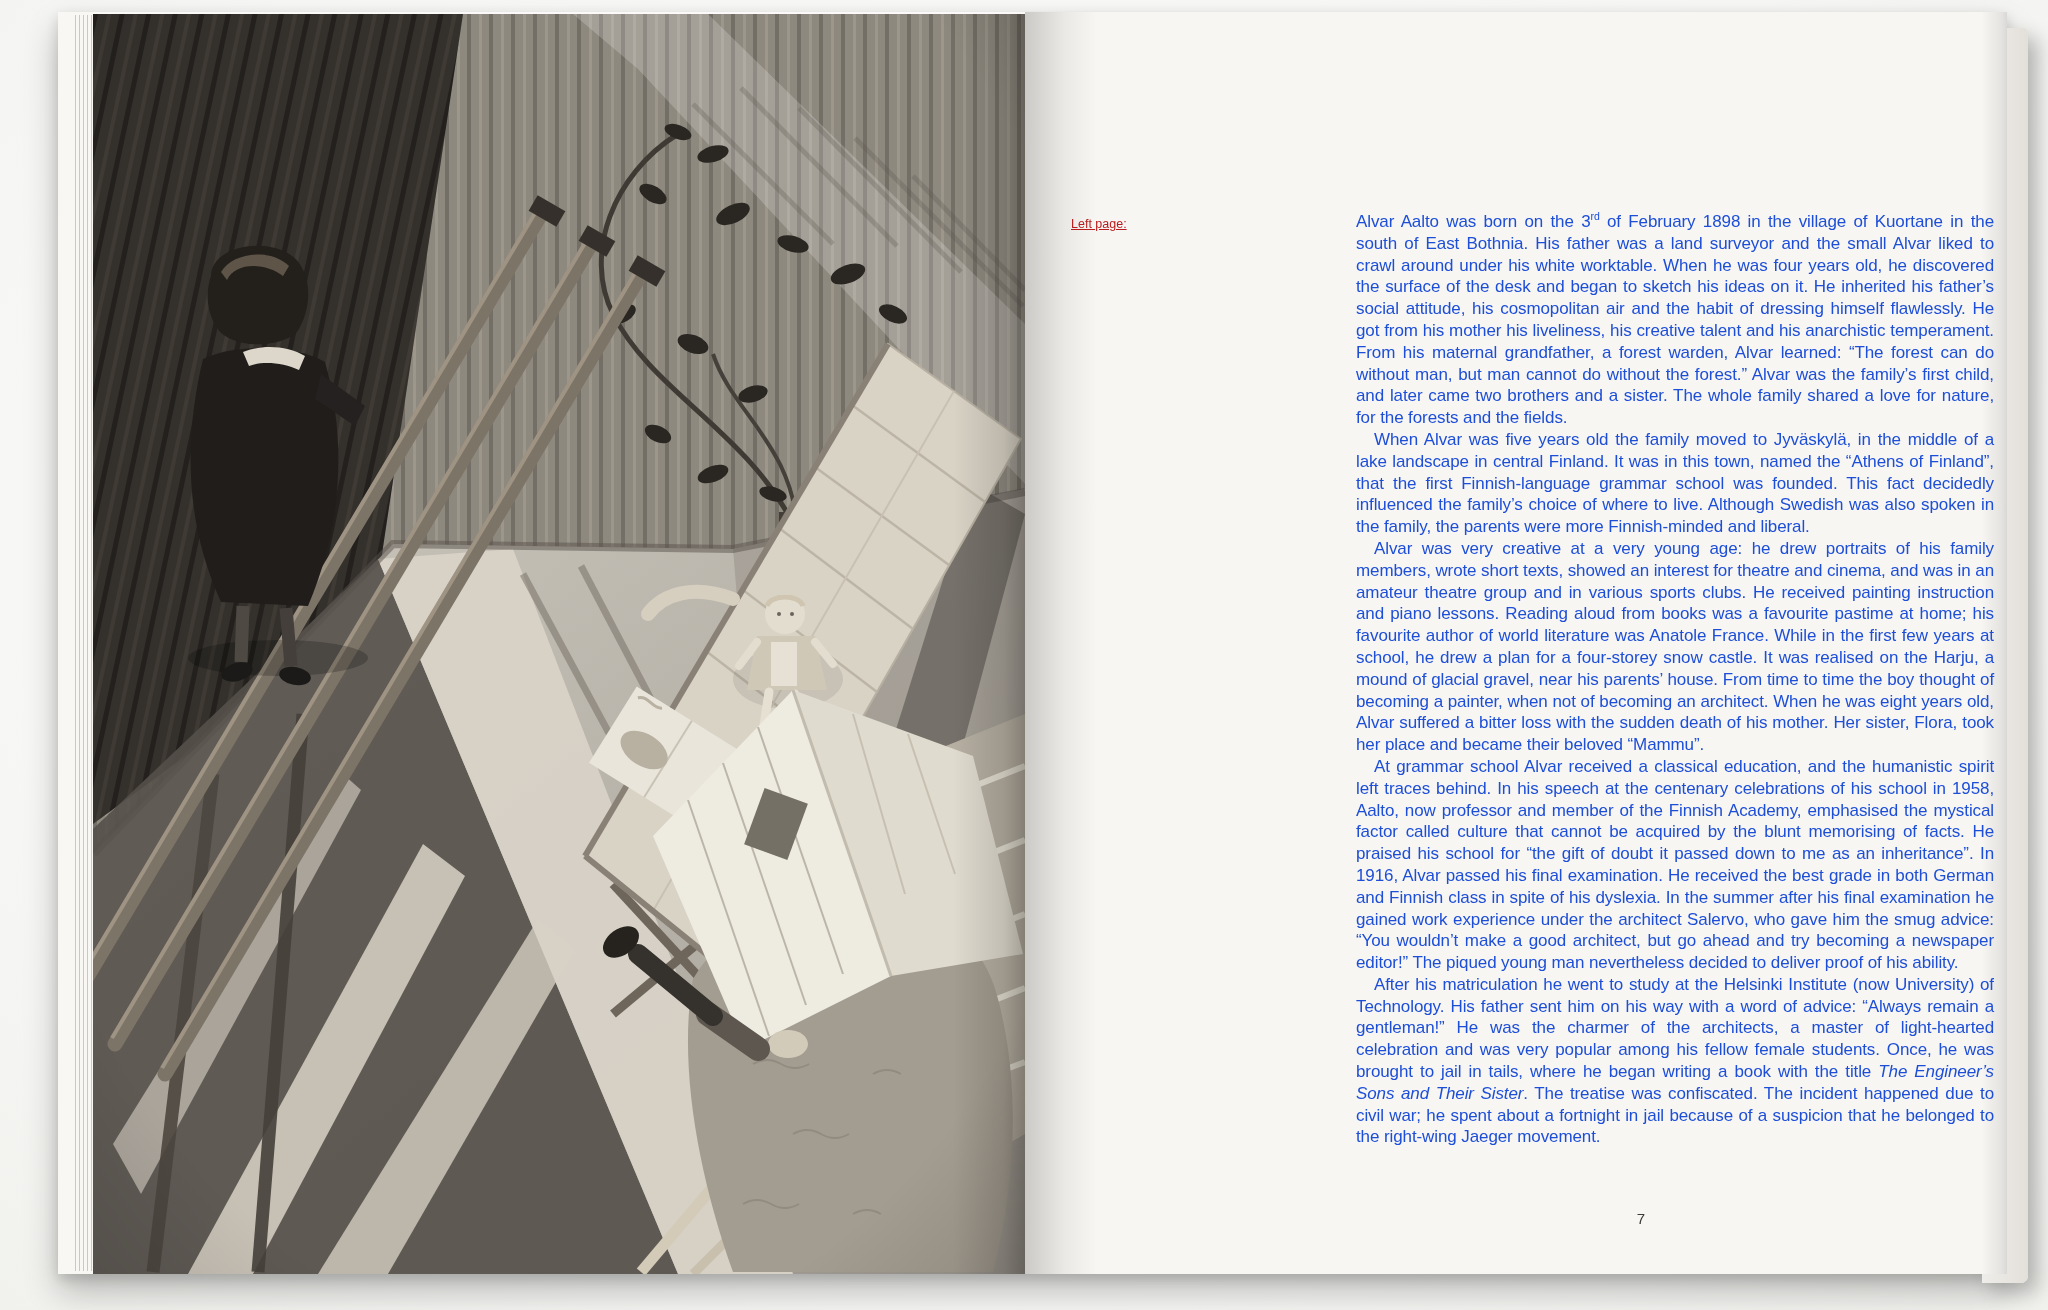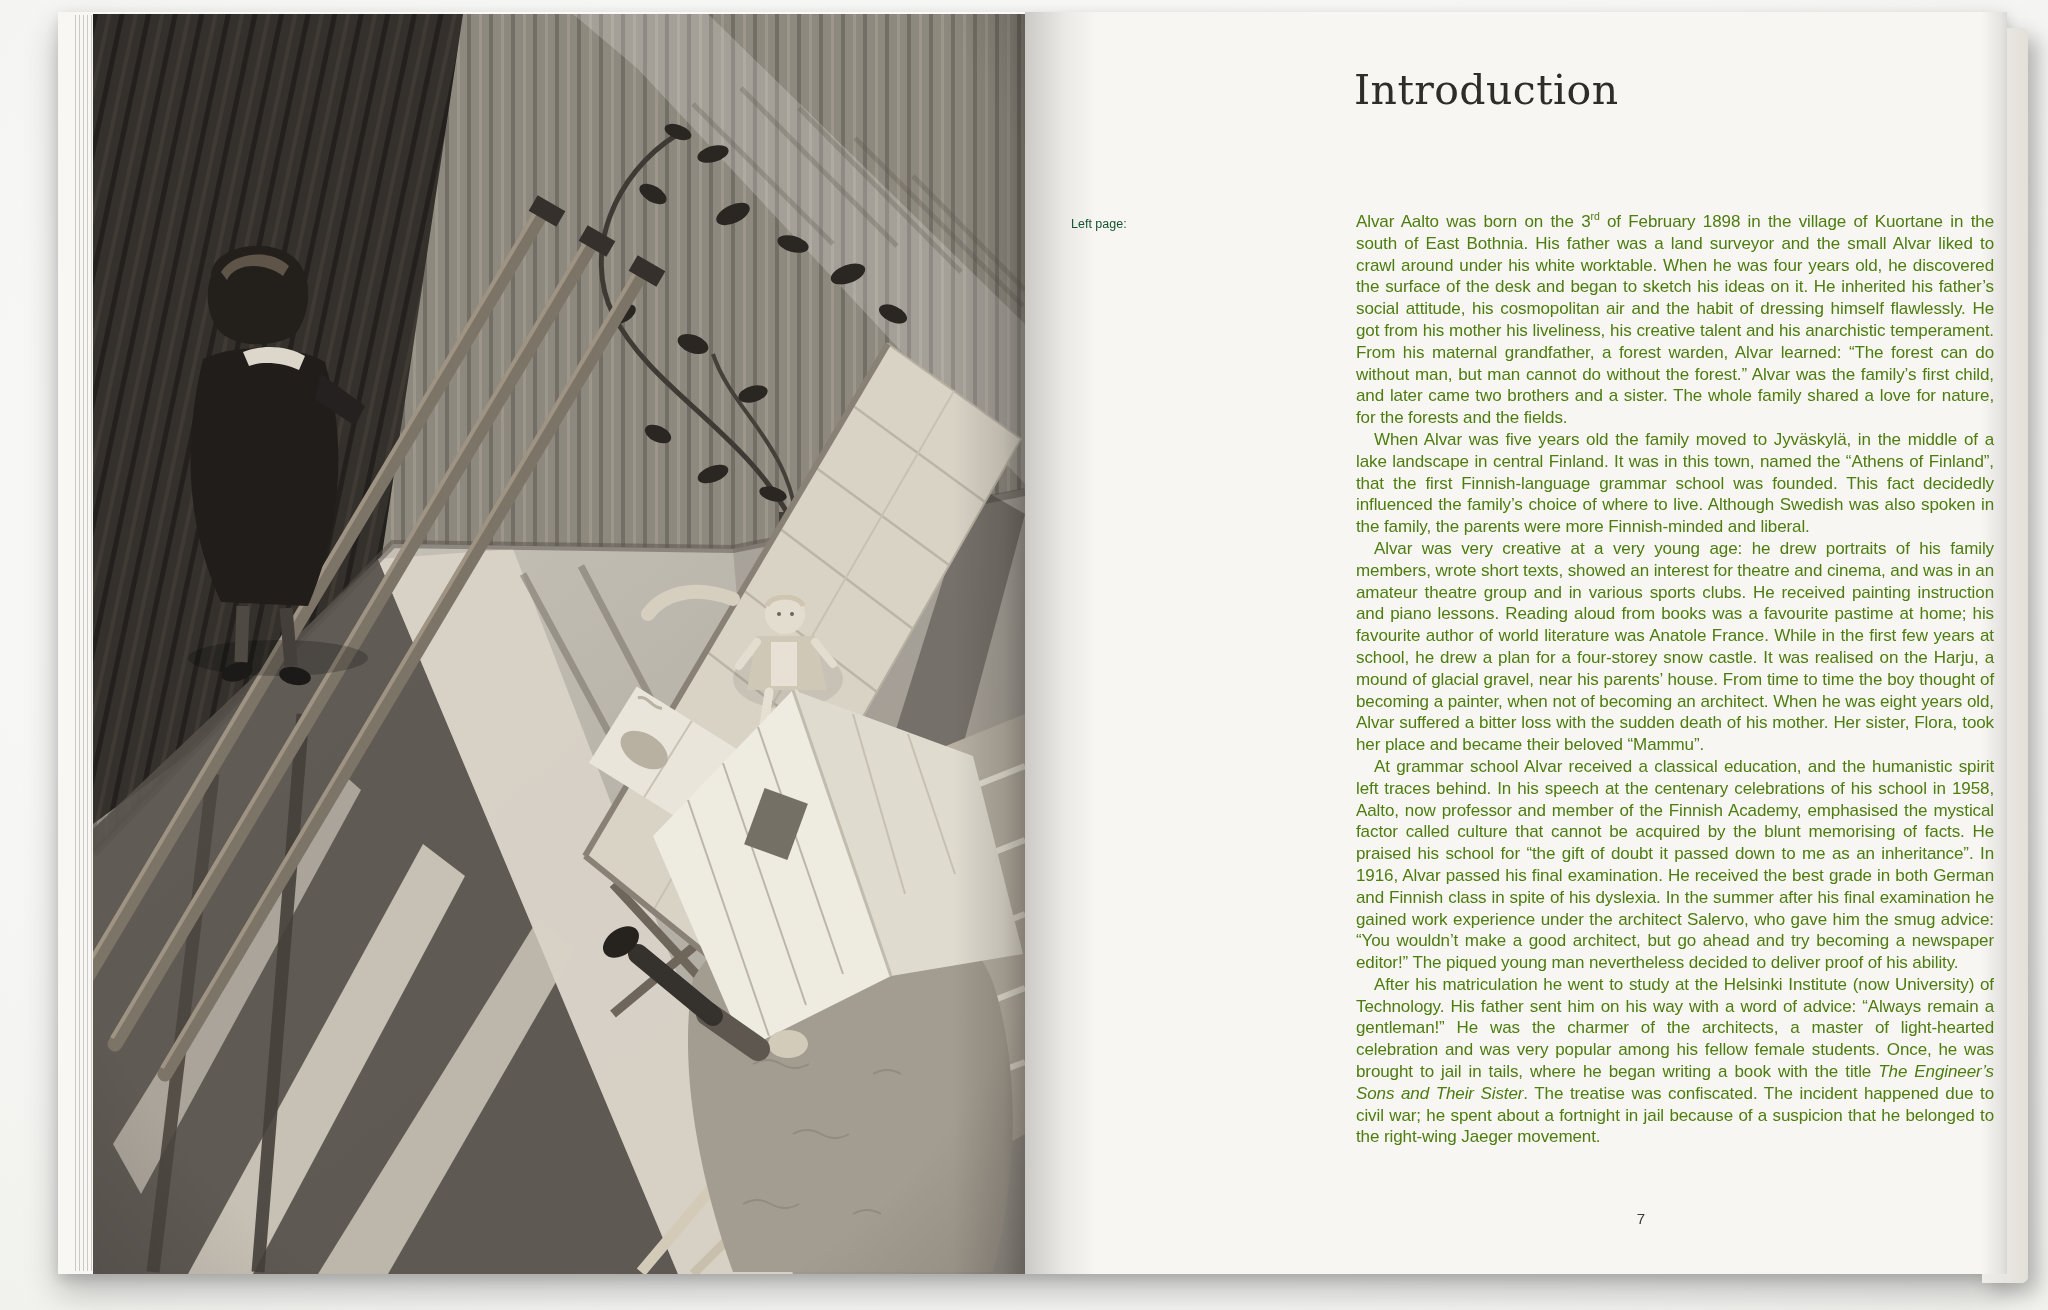--- a/index.html
+++ b/index.html
@@ -18,25 +18,25 @@
         background:repeating-linear-gradient(90deg, transparent 0 3px, rgba(158,153,145,.5) 3px 4px);}
   .photo{position:absolute;left:35px;right:0;top:2px;bottom:0;margin:0;overflow:hidden;background:#8e897f;}
   .photo svg{display:block;width:100%;height:100%;}
   .page-right{left:967px;width:982px;background:#f7f6f3;}
   .gutter-shade{position:absolute;left:0;top:0;bottom:0;width:72px;
         background:linear-gradient(90deg, rgba(28,24,20,.20), rgba(28,24,20,.06) 55%, rgba(28,24,20,0));}
   .edge-shade{position:absolute;right:0;top:0;bottom:0;width:26px;
         background:linear-gradient(90deg, rgba(0,0,0,0), rgba(0,0,0,.08) 80%, rgba(0,0,0,.12));}
   .title{position:absolute;left:329px;top:56px;margin:0;font:400 41px/1.1 "DejaVu Serif", serif;
         color:#2f2d29;letter-spacing:.4px;}
-  .caption{position:absolute;left:46px;top:202px;width:276px;font-size:12.5px;line-height:21px;color:#14532d;}
+  .caption{position:absolute;left:46px;top:202px;width:276px;font-size:12.5px;line-height:21px;color:#b91c1c;text-decoration:underline;}
   .caption-lead{font-weight:400;}
   .caption-text{font-weight:700;}
   .body-text{position:absolute;left:331px;top:199px;width:638px;text-align:justify;
-        font-size:17px;line-height:21.8px;color:#4d7c0f;letter-spacing:-.1px;}
+        font-size:17px;line-height:21.8px;color:#1d4ed8;letter-spacing:-.1px;}
   .body-text p{margin:0;}
   .body-text p.ind{text-indent:18px;}
   .body-text sup{font-size:10.5px;line-height:0;vertical-align:super;}
   .body-text em{font-style:italic;}
   .page-number{position:absolute;left:297px;top:1198px;width:638px;text-align:center;
         font-size:15px;color:#3c3a37;}
 </style>
 </head>
 <body>
 
@@ -254,21 +254,20 @@
 
           <rect x="860" y="0" width="72" height="1260" fill="url(#gutterg)"></rect>
           <rect x="0" y="0" width="932" height="1260" fill="url(#vig)"></rect>
         </svg>
       </figure>
     </div>
 
     <div class="page page-right">
       <div class="gutter-shade"></div>
       <div class="edge-shade"></div>
-      <h1 class="title">Introduction</h1>
       <aside class="caption">
         <div class="caption-lead">Left page:</div>
       </aside>
       <div class="body-text">
           <p class=""><span>Alvar Aalto was born on the 3</span><sup>rd</sup><span> of February 1898 in the village of Kuortane in the south of East Bothnia. His father was a land surveyor and the small Alvar liked to crawl around under his white worktable. When he was four years old, he discovered the surface of the desk and began to sketch his ideas on it. He inherited his father’s social attitude, his cosmopolitan air and the habit of dressing himself flawlessly. He got from his mother his liveliness, his creative talent and his anarchistic temperament. From his maternal grandfather, a forest warden, Alvar learned: “The forest can do without man, but man cannot do without the forest.” Alvar was the family’s first child, and later came two brothers and a sister. The whole family shared a love for nature, for the forests and the fields.</span></p>
           <p class="ind"><span>When Alvar was five years old the family moved to Jyväskylä, in the middle of a lake landscape in central Finland. It was in this town, named the “Athens of Finland”, that the first Finnish-language grammar school was founded. This fact decidedly influenced the family’s choice of where to live. Although Swedish was also spoken in the family, the parents were more Finnish-minded and liberal.</span></p>
           <p class="ind"><span>Alvar was very creative at a very young age: he drew portraits of his family members, wrote short texts, showed an interest for theatre and cinema, and was in an amateur theatre group and in various sports clubs. He received painting instruction and piano lessons. Reading aloud from books was a favourite pastime at home; his favourite author of world literature was Anatole France. While in the first few years at school, he drew a plan for a four-storey snow castle. It was realised on the Harju, a mound of glacial gravel, near his parents’ house. From time to time the boy thought of becoming a painter, when not of becoming an architect. When he was eight years old, Alvar suffered a bitter loss with the sudden death of his mother. Her sister, Flora, took her place and became their beloved “Mammu”.</span></p>
           <p class="ind"><span>At grammar school Alvar received a classical education, and the humanistic spirit left traces behind. In his speech at the centenary celebrations of his school in 1958, Aalto, now professor and member of the Finnish Academy, emphasised the mystical factor called culture that cannot be acquired by the blunt memorising of facts. He praised his school for “the gift of doubt it passed down to me as an inheritance”. In 1916, Alvar passed his final examination. He received the best grade in both German and Finnish class in spite of his dyslexia. In the summer after his final examination he gained work experience under the architect Salervo, who gave him the smug advice: “You wouldn’t make a good architect, but go ahead and try becoming a newspaper editor!” The piqued young man nevertheless decided to deliver proof of his ability.</span></p>
           <p class="ind"><span>After his matriculation he went to study at the Helsinki Institute (now University) of Technology. His father sent him on his way with a word of advice: “Always remain a gentleman!” He was the charmer of the architects, a master of light-hearted celebration and was very popular among his fellow female students. Once, he was brought to jail in tails, where he began writing a book with the title </span><em>The Engineer’s Sons and Their Sister</em><span>. The treatise was confiscated. The incident happened due to civil war; he spent about a fortnight in jail because of a suspicion that he belonged to the right-wing Jaeger movement.</span></p>
         </div>

